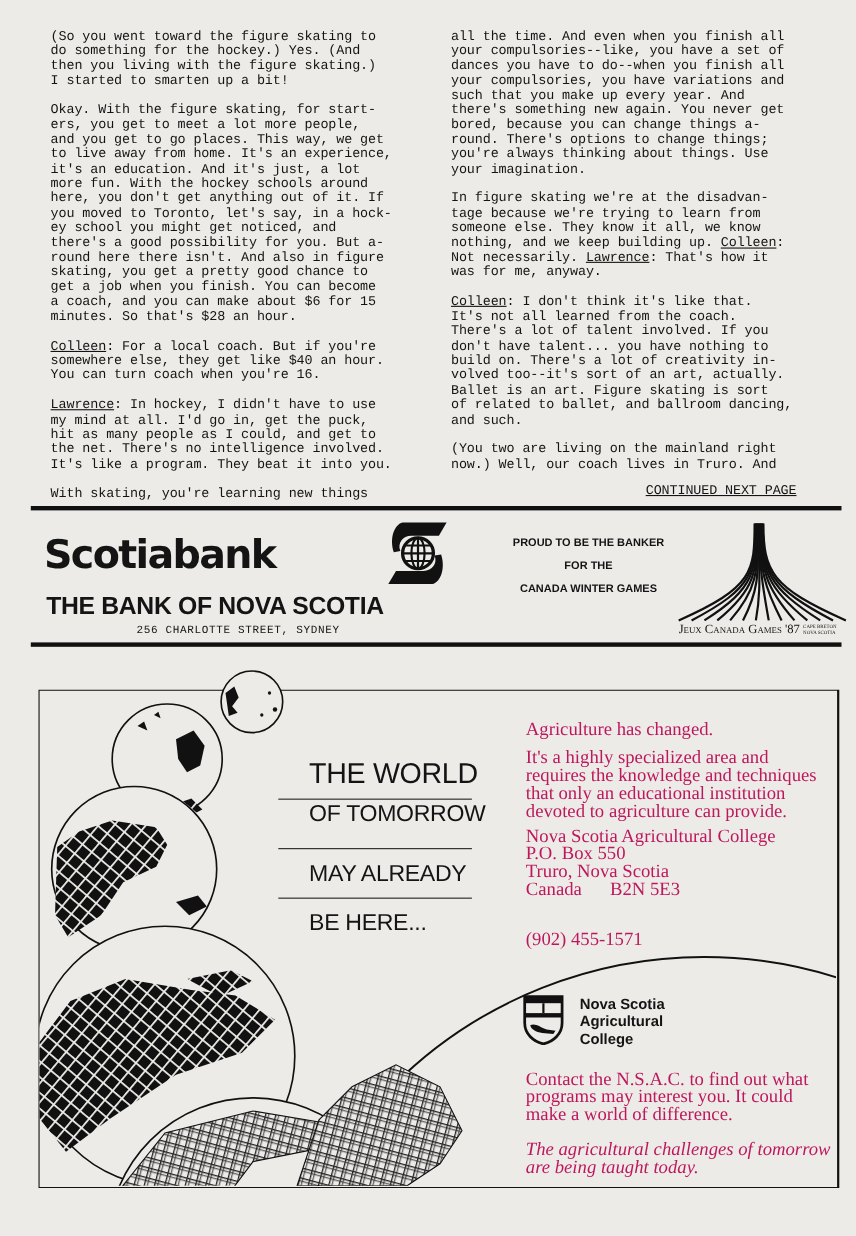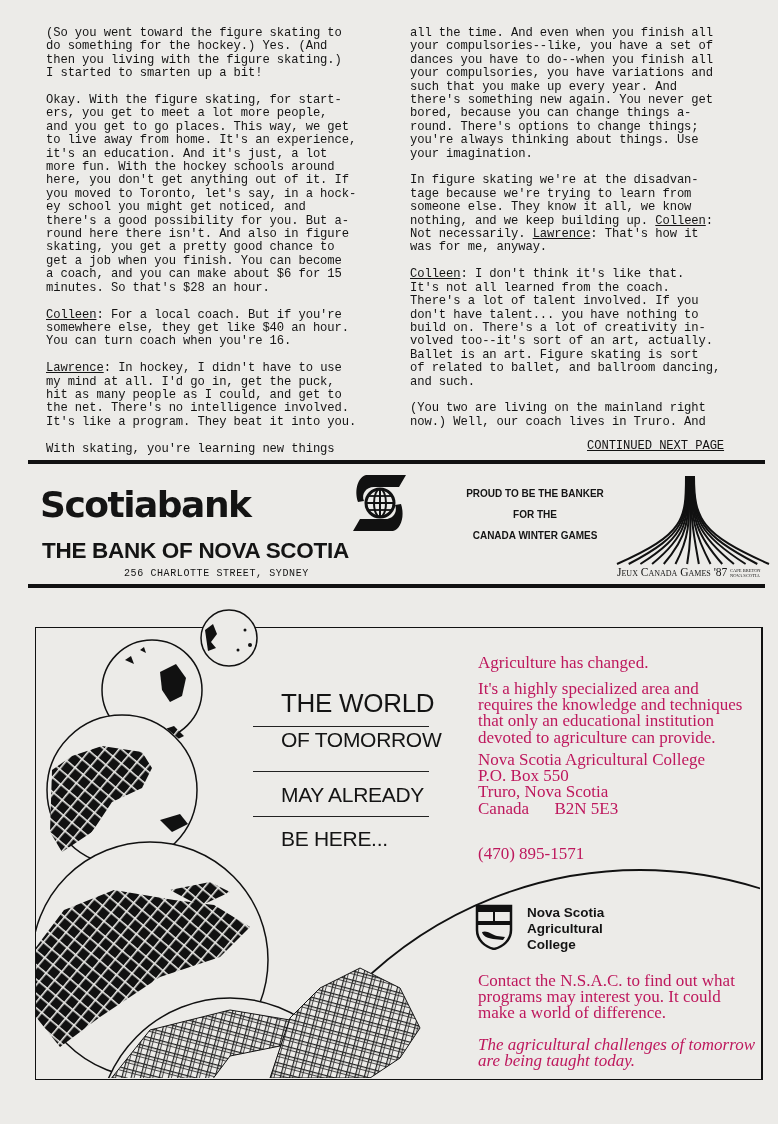--- a/index.html
+++ b/index.html
@@ -203,21 +203,21 @@
 <div class="agri sans" style="top:681px;white-space:pre-line">It's a highly specialized area and
 requires the knowledge and techniques
 that only an educational institution
 devoted to agriculture can provide.</div>
 <div class="agri sans" style="top:752px">
   <p>Nova Scotia Agricultural College</p>
   <p>P.O. Box 550</p>
   <p>Truro, Nova Scotia</p>
   <p style="white-space:pre">Canada      B2N 5E3</p>
 </div>
-<div class="agri sans" style="top:846px">(470) 895-1571</div>
+<div class="agri sans" style="top:846px">(902) 455-1571</div>
 
 <svg class="nsac-logo" viewBox="0 0 38 46">
   <path d="M2 2 H36 V26 C36 36 28 43 19 45 C10 43 2 36 2 26 Z" fill="#ecebe8" stroke="#111" stroke-width="2.5"></path>
   <rect x="2" y="2" width="34" height="6" fill="#111"></rect>
   <rect x="2" y="17" width="34" height="4" fill="#111"></rect>
   <line x1="19" y1="8" x2="19" y2="17" stroke="#111" stroke-width="2"></line>
   <path d="M7 28 C12 26 16 30 22 32 L30 33 L28 36 L18 35 C12 34 8 32 7 28 Z" fill="#111"></path>
 </svg>
 <div class="nsac-name" style="white-space:pre-line">Nova Scotia
 Agricultural

